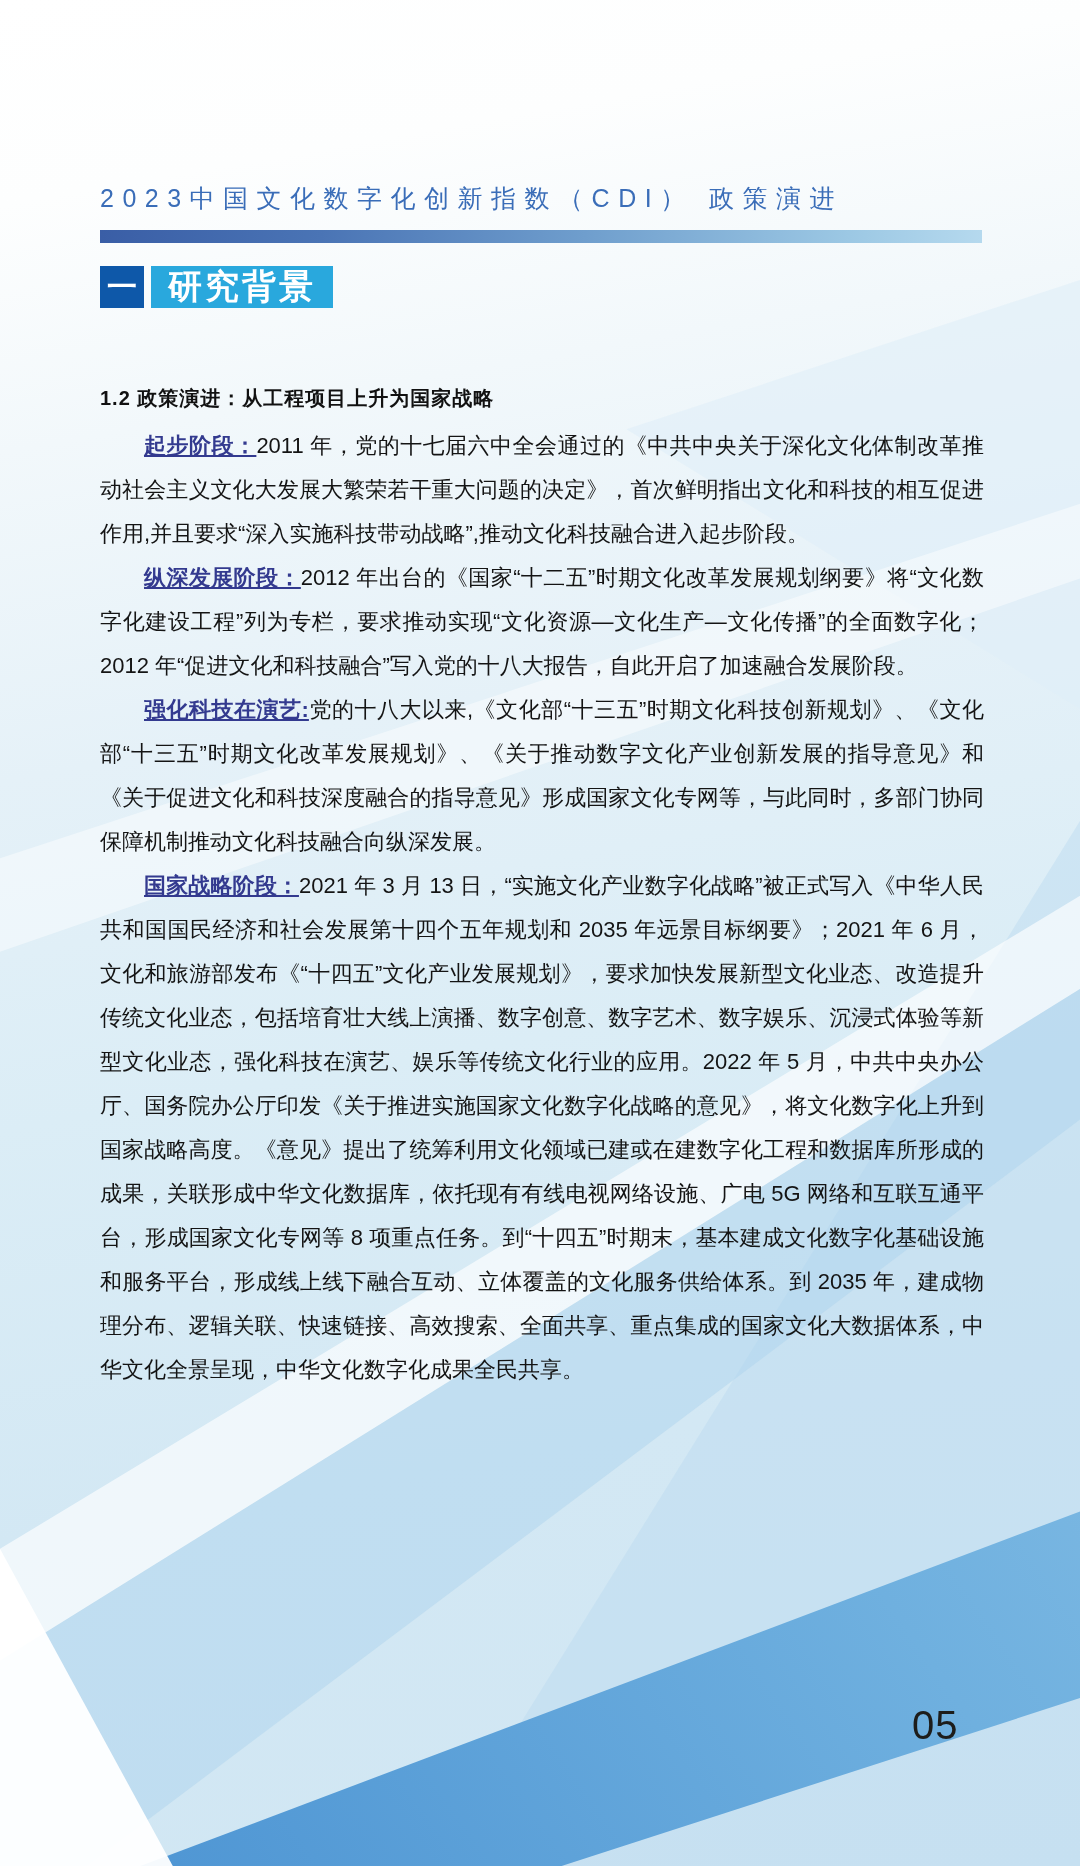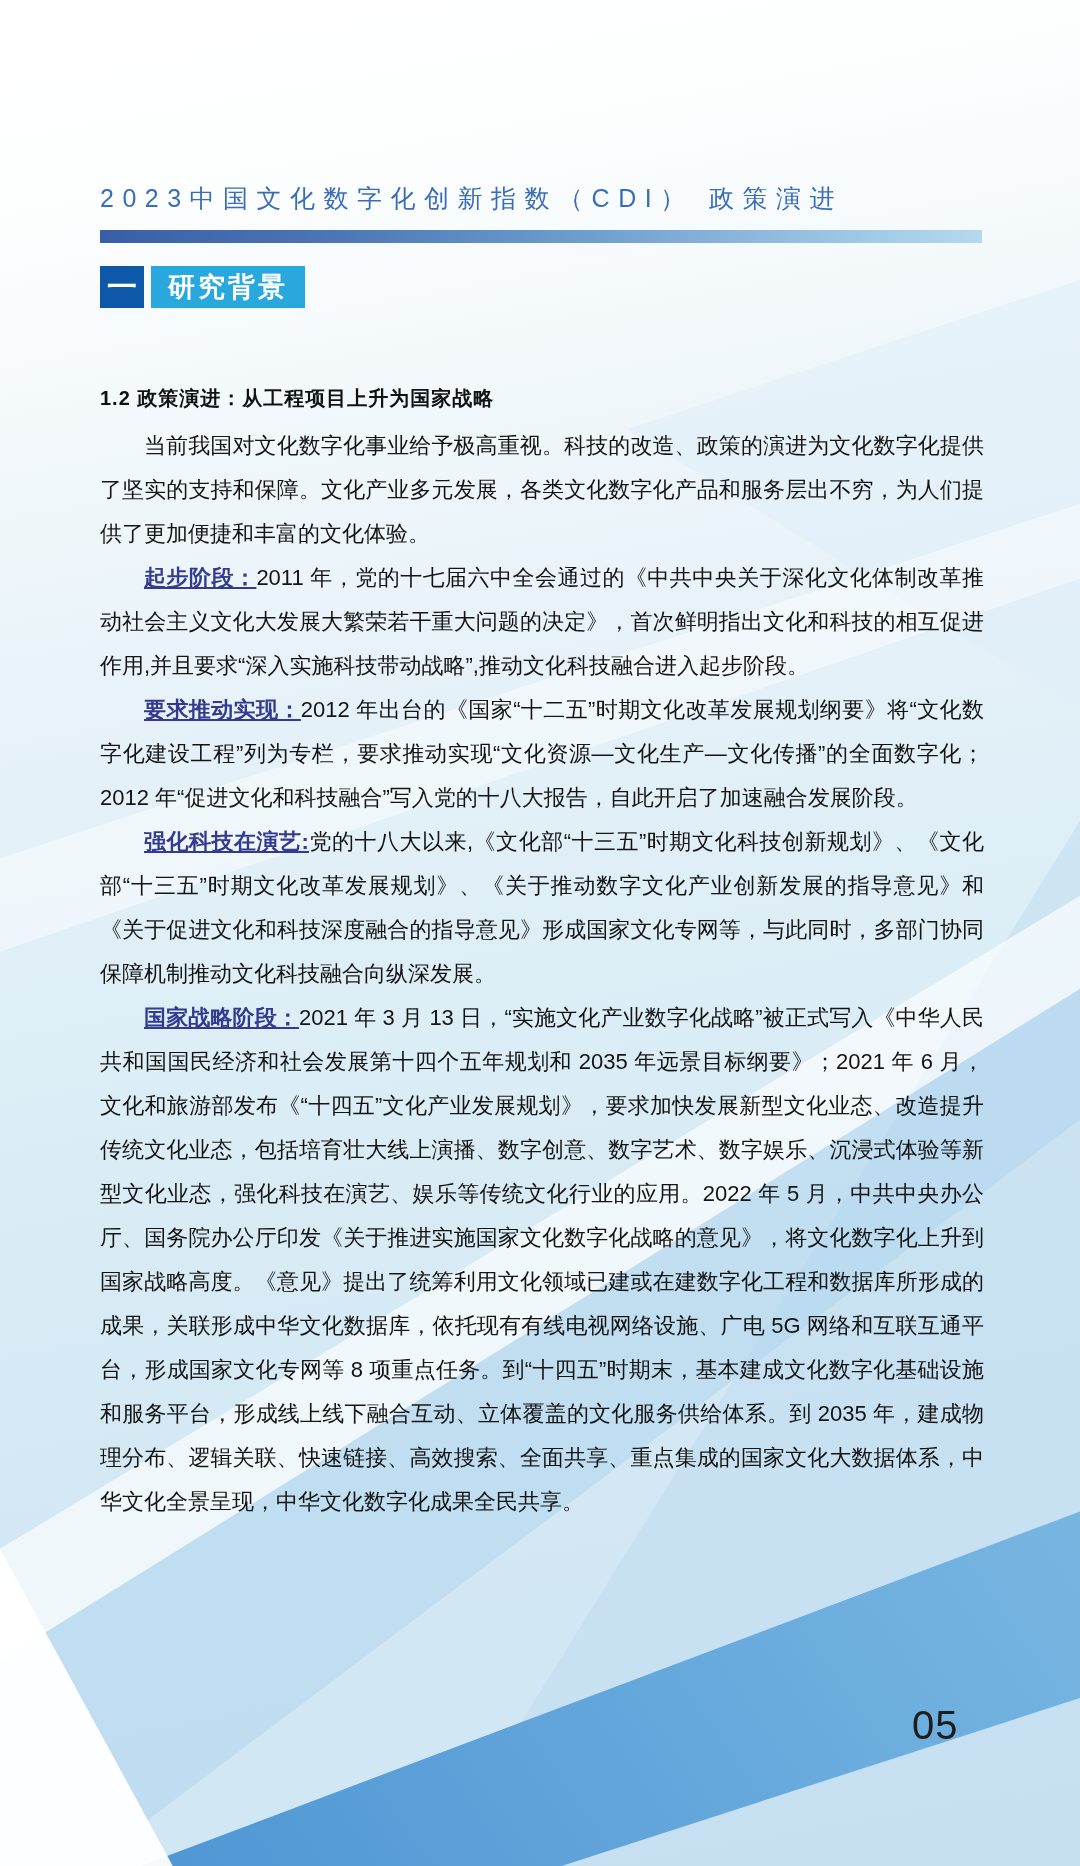--- a/index.html
+++ b/index.html
@@ -34,21 +34,21 @@
   }
   .badge{position:absolute;left:100px;top:266px;display:flex;align-items:stretch;height:42px;}
   .badge-square{
     width:44px;background:#0e58a9;color:#ffffff;
     display:flex;align-items:center;justify-content:center;
     font-size:30px;font-weight:700;
   }
   .badge-label{
     margin-left:7px;background:#29a8dd;color:#ffffff;
     display:flex;align-items:center;padding:18px 17px;
-    font-size:27px;font-weight:700;letter-spacing:3px;
+    font-size:34px;font-weight:700;letter-spacing:3px;
   }
   .section-heading{
     position:absolute;left:100px;top:372px;width:900px;
     font-size:20px;font-weight:700;color:#111111;letter-spacing:1px;
   }
   .body-text{
     position:absolute;left:100px;top:424px;width:884px;
     font-size:22px;line-height:44px;color:#141414;
     text-align:justify;
   }
@@ -81,23 +81,22 @@
     <div class="badge">
       <div class="badge-square">
         <span>一</span>
       </div>
       <div class="badge-label">研究背景</div>
     </div>
 
     <h1 class="section-heading">1.2  政策演进：从工程项目上升为国家战略</h1>
 
     <div class="body-text">
-      <p><span class="lead"></span><span>当前我国对文化数字化事业给予极高重视。科技的改造、政策的演进为文化数字化提供了坚实的支持和保障。文化产业多元发展，各类文化数字化产品和服务层出不穷，为人们提供了更加便捷和丰富的文化体验。</span></p>
       <p><span class="lead">起步阶段：</span><span>2011 年，党的十七届六中全会通过的《中共中央关于深化文化体制改革推动社会主义文化大发展大繁荣若干重大问题的决定》，首次鲜明指出文化和科技的相互促进作用,并且要求“深入实施科技带动战略”,推动文化科技融合进入起步阶段。</span></p>
-      <p><span class="lead">要求推动实现：</span><span>2012 年出台的《国家“十二五”时期文化改革发展规划纲要》将“文化数字化建设工程”列为专栏，要求推动实现“文化资源—文化生产—文化传播”的全面数字化；2012 年“促进文化和科技融合”写入党的十八大报告，自此开启了加速融合发展阶段。</span></p>
+      <p><span class="lead">纵深发展阶段：</span><span>2012 年出台的《国家“十二五”时期文化改革发展规划纲要》将“文化数字化建设工程”列为专栏，要求推动实现“文化资源—文化生产—文化传播”的全面数字化；2012 年“促进文化和科技融合”写入党的十八大报告，自此开启了加速融合发展阶段。</span></p>
       <p><span class="lead">强化科技在演艺:</span><span>党的十八大以来,《文化部“十三五”时期文化科技创新规划》、《文化部“十三五”时期文化改革发展规划》、《关于推动数字文化产业创新发展的指导意见》和《关于促进文化和科技深度融合的指导意见》形成国家文化专网等，与此同时，多部门协同保障机制推动文化科技融合向纵深发展。</span></p>
       <p><span class="lead">国家战略阶段：</span><span>2021 年 3 月 13 日，“实施文化产业数字化战略”被正式写入《中华人民共和国国民经济和社会发展第十四个五年规划和 2035 年远景目标纲要》；2021 年 6 月，文化和旅游部发布《“十四五”文化产业发展规划》，要求加快发展新型文化业态、改造提升传统文化业态，包括培育壮大线上演播、数字创意、数字艺术、数字娱乐、沉浸式体验等新型文化业态，强化科技在演艺、娱乐等传统文化行业的应用。2022 年 5 月，中共中央办公厅、国务院办公厅印发《关于推进实施国家文化数字化战略的意见》，将文化数字化上升到国家战略高度。《意见》提出了统筹利用文化领域已建或在建数字化工程和数据库所形成的成果，关联形成中华文化数据库，依托现有有线电视网络设施、广电 5G 网络和互联互通平台，形成国家文化专网等 8 项重点任务。到“十四五”时期末，基本建成文化数字化基础设施和服务平台，形成线上线下融合互动、立体覆盖的文化服务供给体系。到 2035 年，建成物理分布、逻辑关联、快速链接、高效搜索、全面共享、重点集成的国家文化大数据体系，中华文化全景呈现，中华文化数字化成果全民共享。</span></p>
     </div>
 
     <div class="page-number">05</div>
 
   </div>
 </div>
 
 </body></html>

